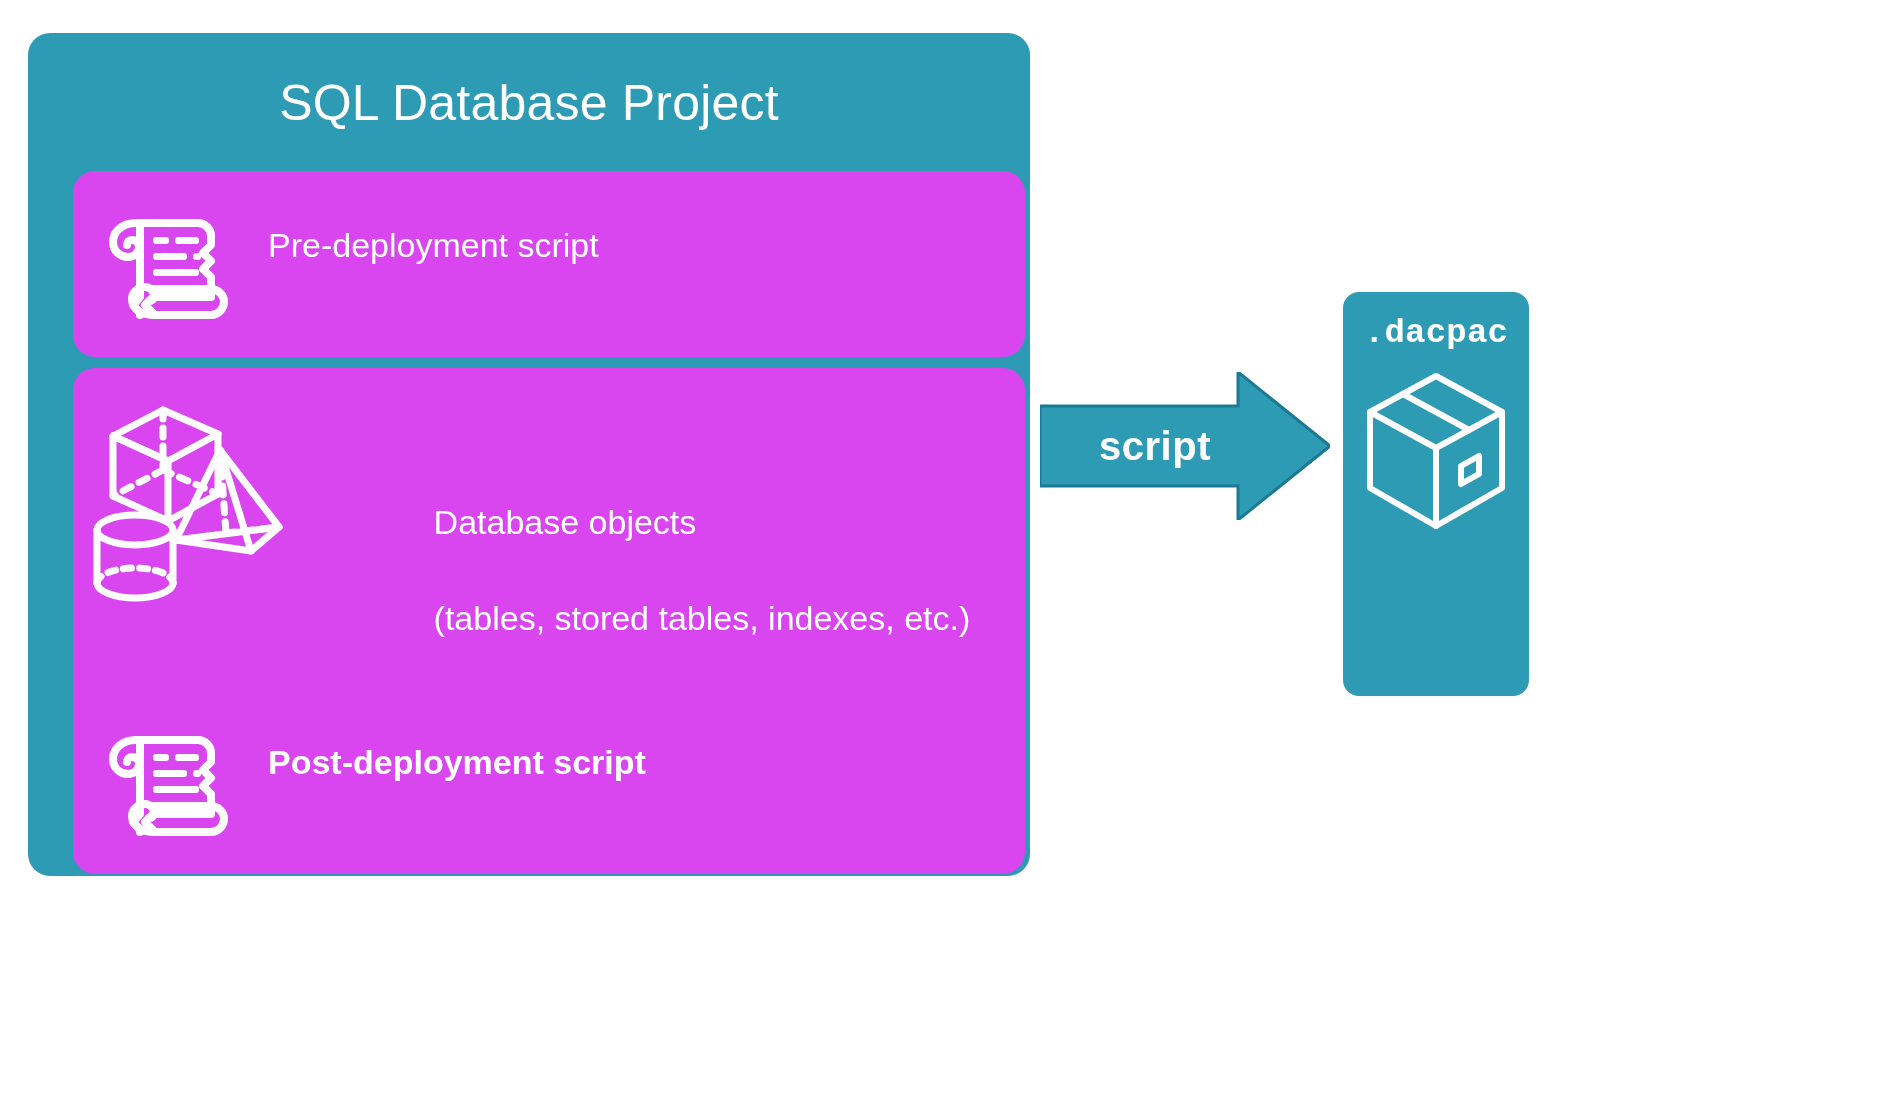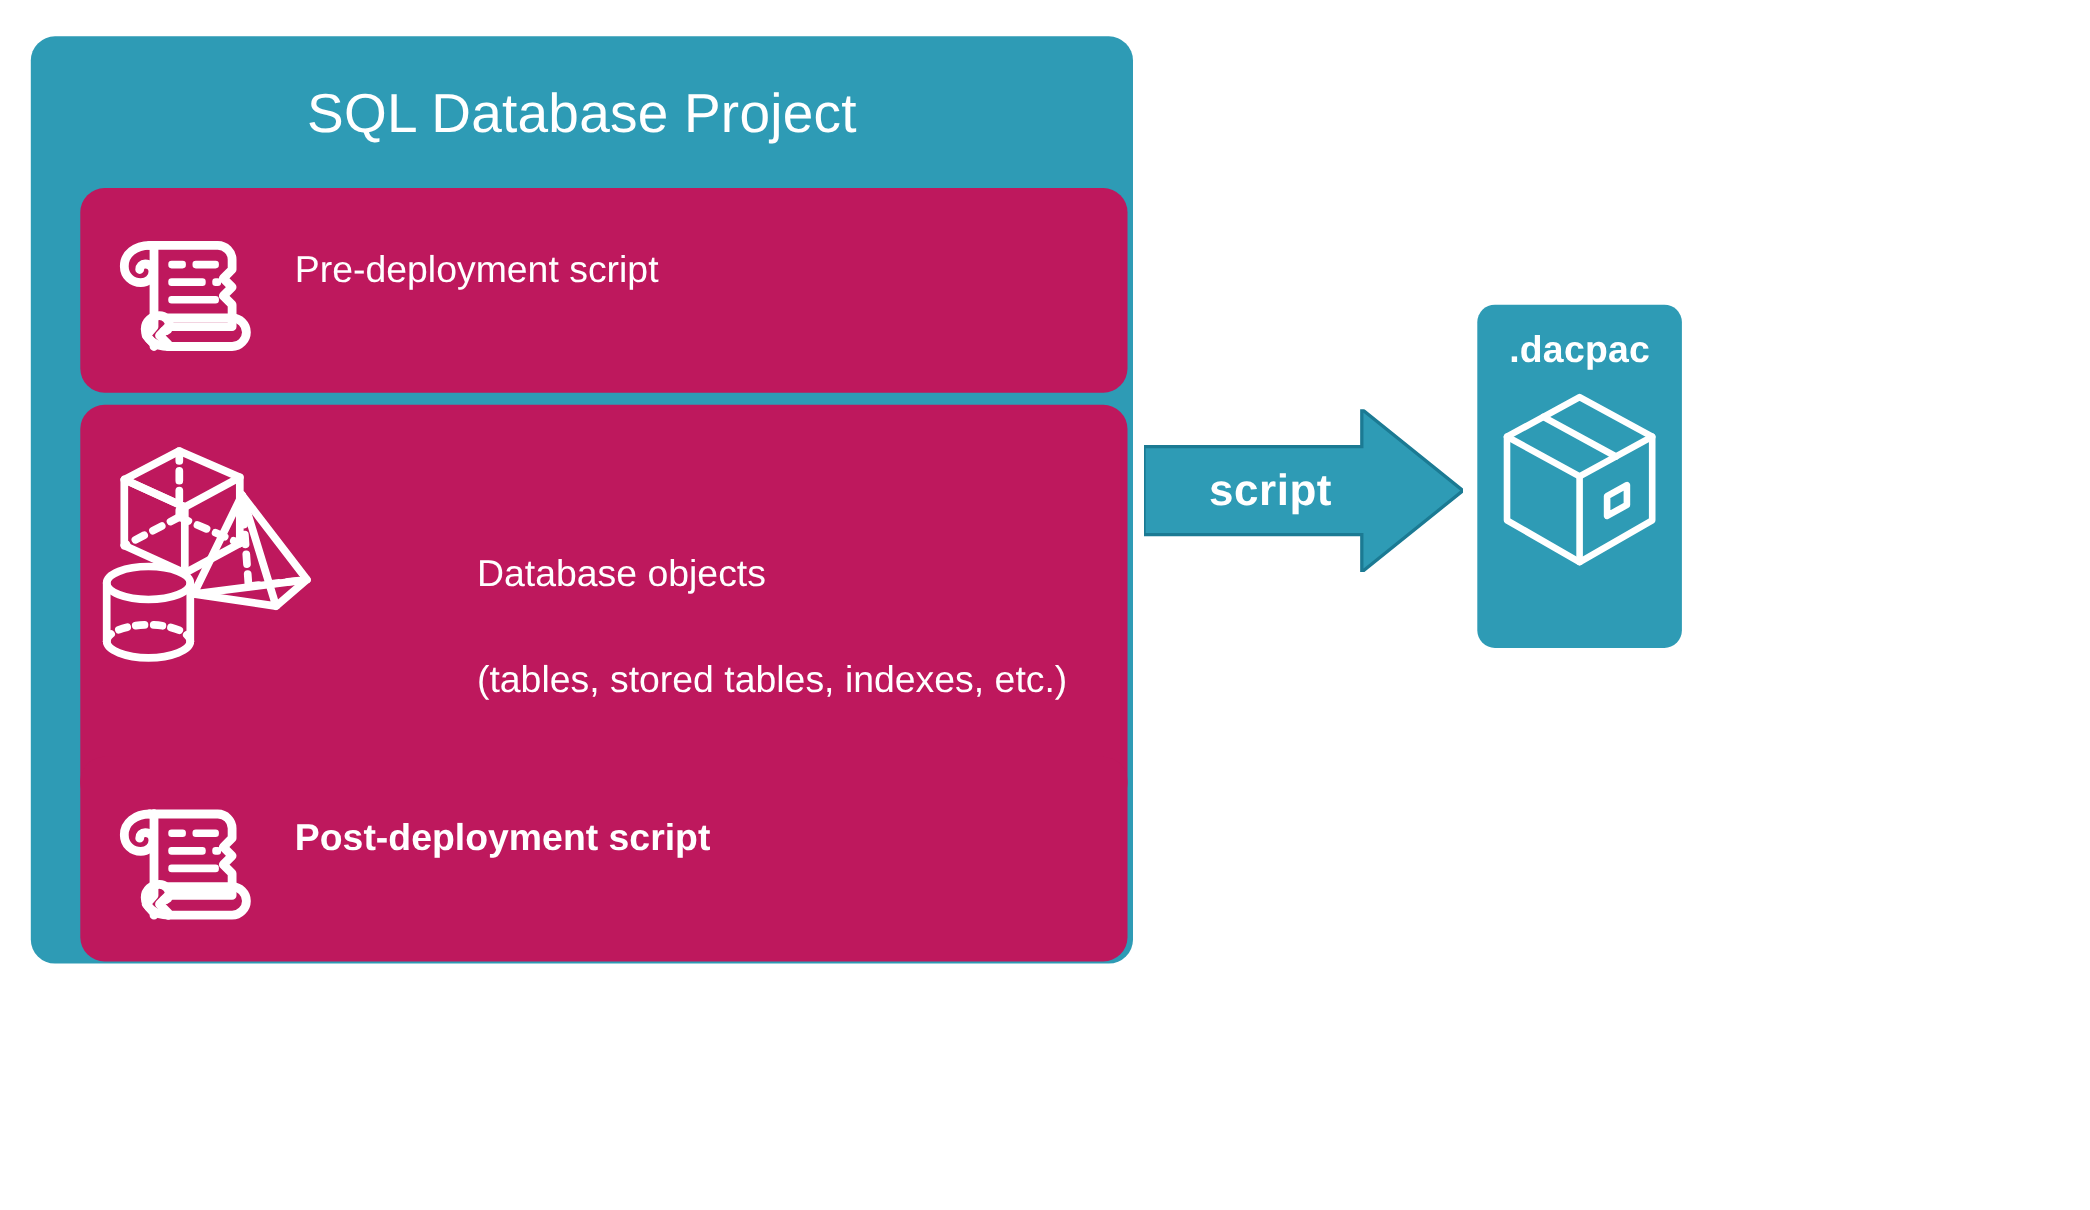--- a/index.html
+++ b/index.html
@@ -31,21 +31,21 @@
     line-height:60px;
     font-weight:400;
     letter-spacing:0.2px;
   }
 
   
   .section{
     position:absolute;
     left:45px;
     width:952px;
-    background:#be185d;
+    background:#d946ef;
     border-radius:22px;
     box-sizing:border-box;
   }
   .sec-pre   { top:138px;  height:186px; }
   .sec-objs  { top:335px;  height:366px; }
   .sec-post  { top:655px;  height:186px; }
 
   .sec-label{
     position:absolute;
     color:#ffffff;
@@ -76,24 +76,25 @@
     color:#ffffff;
     font-size:40px;
     font-weight:bold;
     letter-spacing:0.5px;
     pointer-events:none;
   }
 
   
   .dacpac-card{
     position:absolute;
-    left:1343px; top:277px;
-    width:186px; height:312px;
+    left:1343px; top:292px;
+    width:186px; height:404px;
     background:#2e9bb5;
     border-radius:16px;
+    font-family:Liberation Mono, monospace;
   }
   .dacpac-title{
     position:absolute;
     left:0; top:22px;
     width:186px;
     text-align:center;
     color:#ffffff;
     font-size:34px;
     font-weight:bold;
     letter-spacing:0.2px;

